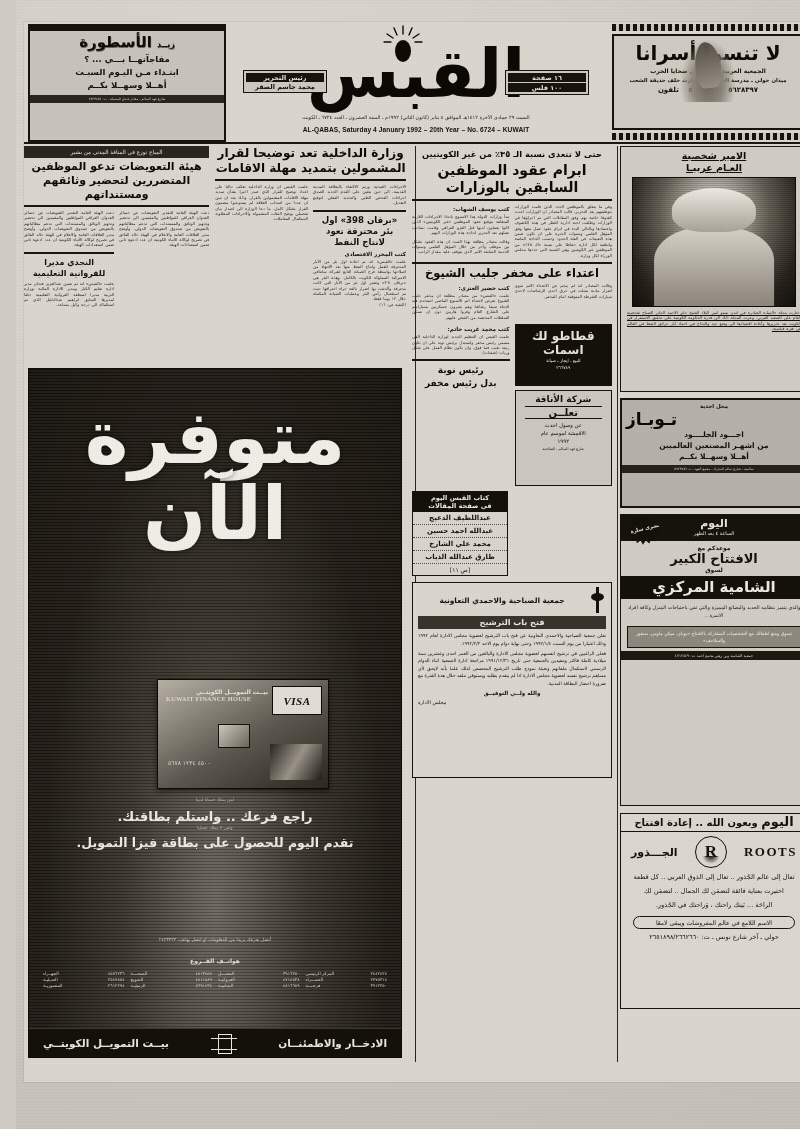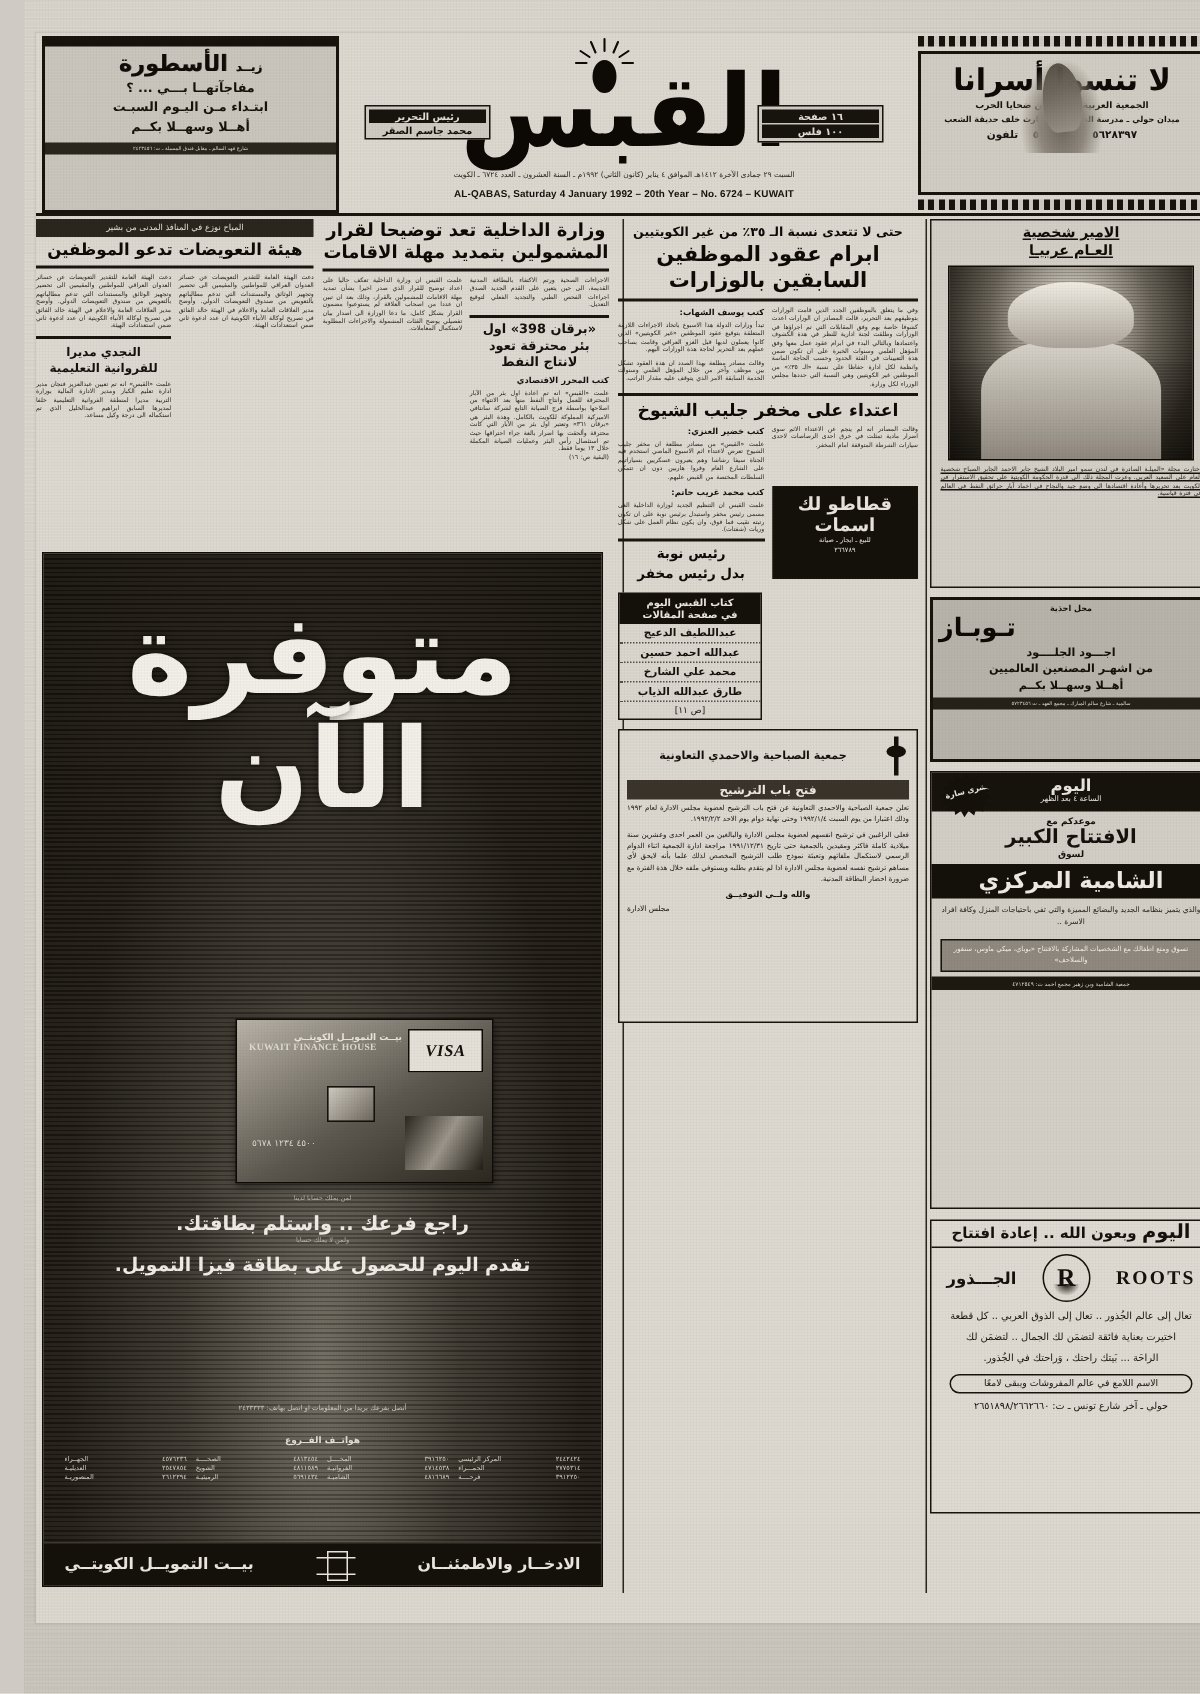--- a/index.html
+++ b/index.html
@@ -435,20 +435,28 @@
         </div>
       </div>
 
       <div style="display:flex;gap:5px;margin-top:4px;">
         <div style="flex:1;">
           <div class="ad-black mini-ad" style="height:62px;">
             <div class="t1">قطاطو لك اسمات</div>
             <div class="t2">للبيع ـ ايجار ـ صيانة</div>
             <div class="t2">٢٦٦٧٨٩</div>
           </div>
+          <div class="ad-elegance" style="height:96px;margin-top:4px;">
+            <div class="t">شركة الأناقة</div>
+            <div class="u">تعلــن</div>
+            <div class="d">عن وصول احدث</div>
+            <div class="d">الاقمشة لموسم عام</div>
+            <div class="d">١٩٩٢</div>
+            <div class="d" style="font-size:3.6px;">شارع فهد السالم ـ الصالحية</div>
+          </div>
         </div>
 
         <div style="flex:1;">
           <div class="byline">كتب محمد غريب حاتم:</div>
           <div class="txtcol">علمت القبس ان التنظيم الجديد لوزارة الداخلية الغى مسمى رئيس مخفر واستبدل برئيس نوبة على ان تكون رتبته نقيب فما فوق، وان يكون نظام العمل على شكل وريات (شفتات).</div>
           <div class="rule hrule" style="margin:3px 0;"></div>
           <div class="hdr-center" style="font-size:9px;">رئيس نوبة</div>
           <div class="hdr-center" style="font-size:9px;">بدل رئيس مخفر</div>
         </div>
       </div>
@@ -498,20 +506,21 @@
             </div>
             <div style="flex:1;">
               <div class="txtcol">علمت القبس ان وزارة الداخلية تعكف حاليا على اعداد توضيح للقرار الذي صدر اخيرا بشأن تمديد مهلة الاقامات للمشمولين بالقرار، وذلك بعد ان تبين ان عددا من اصحاب العلاقة لم يستوعبوا مضمون القرار بشكل كامل، ما دعا الوزارة الى اصدار بيان تفصيلي يوضح الفئات المشمولة والاجراءات المطلوبة لاستكمال المعاملات.</div>
             </div>
           </div>
         </div>
 
         <div style="flex:1;">
           <div class="kicker-inv">المباح نوزع في المنافذ المدنى من بشير</div>
           <div class="hdr-left2" style="margin-top:2px;">هيئة التعويضات تدعو الموظفين</div>
+          <div class="hdr-left2">المتضررين لتحضير وثائقهم ومستنداتهم</div>
           <div class="rule hrule" style="margin:3px 0;"></div>
           <div style="display:flex;gap:5px;">
             <div style="flex:1;">
               <div class="txtcol">دعت الهيئة العامة للتقدير التعويضات عن خسائر العدوان العراقي للمواطنين والمقيمين الى تحضير وتجهيز الوثائق والمستندات التي تدعم مطالباتهم بالتعويض من صندوق التعويضات الدولي. وأوضح مدير العلاقات العامة والاعلام في الهيئة خالد الفائق في تصريح لوكالة الأنباء الكويتية ان عدد ادعوة ثاني ضمن استعدادات الهيئة.</div>
             </div>
             <div style="flex:1;">
               <div class="txtcol">دعت الهيئة العامة للتقدير التعويضات عن خسائر العدوان العراقي للمواطنين والمقيمين الى تحضير وتجهيز الوثائق والمستندات التي تدعم مطالباتهم بالتعويض من صندوق التعويضات الدولي. وأوضح مدير العلاقات العامة والاعلام في الهيئة خالد الفائق في تصريح لوكالة الأنباء الكويتية ان عدد ادعوة ثاني ضمن استعدادات الهيئة.</div>
               <div class="rule hrule" style="margin:4px 0 3px;"></div>
               <div class="subhead" style="font-size:8px;">النجدي مديرا</div>
               <div class="subhead" style="font-size:8px;">للقروانية التعليمية</div>

